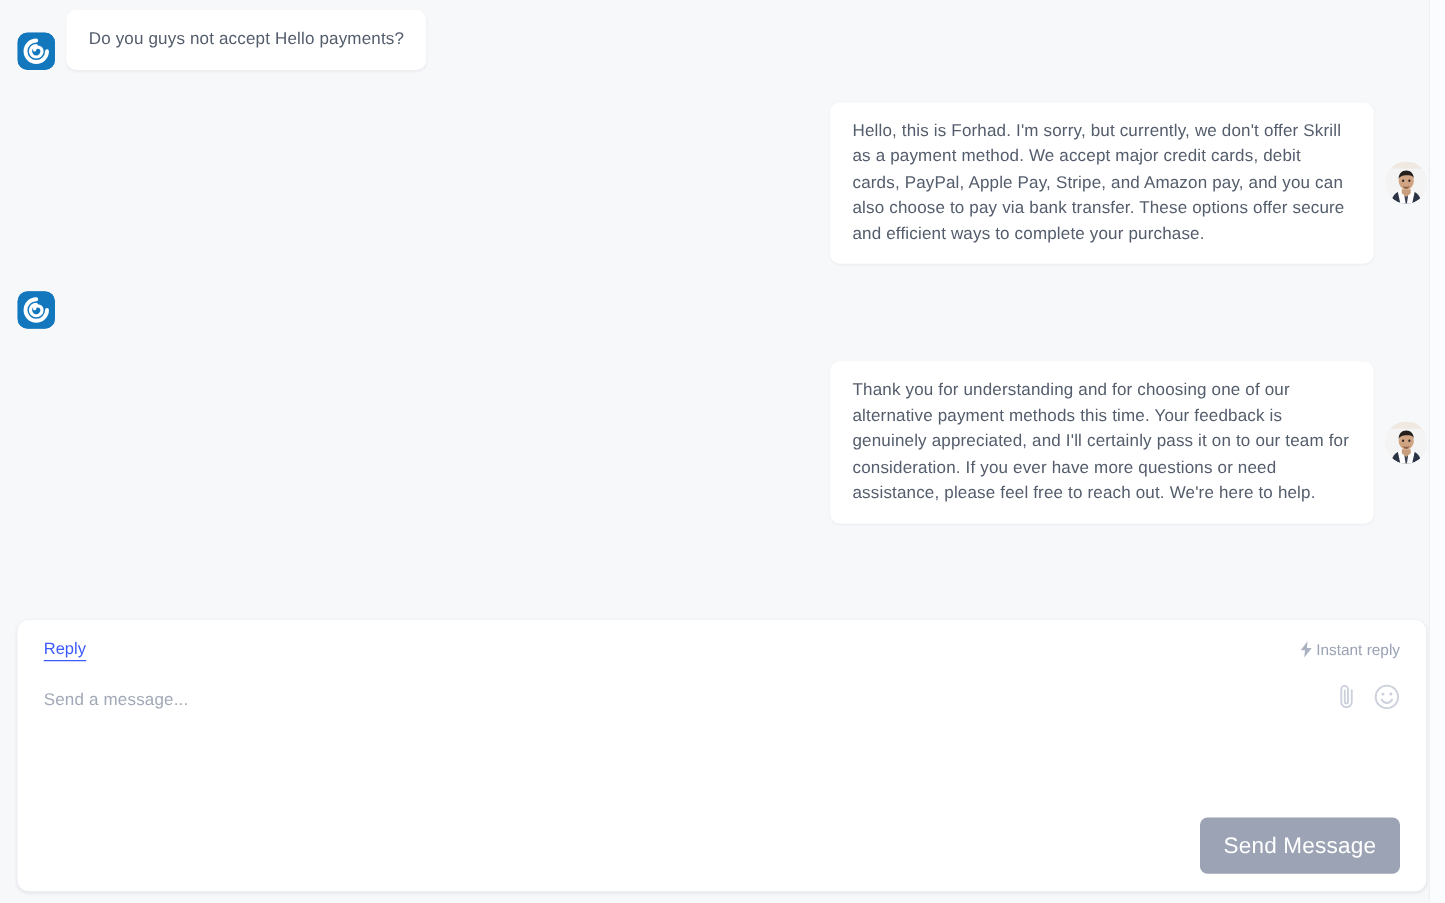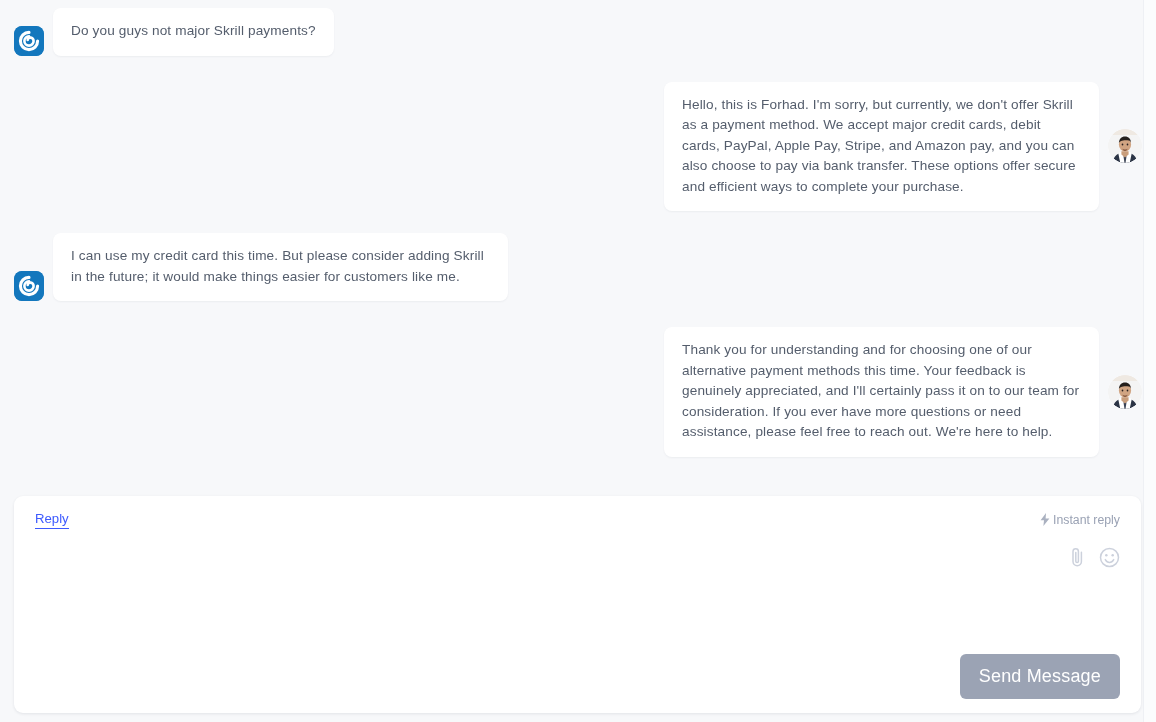--- a/index.html
+++ b/index.html
@@ -199,21 +199,21 @@
   <div class="thread">
 
     <div class="msg-row inbound">
       <div class="avatar customer">
         <svg width="30" height="30" viewBox="0 0 30 30">
           <rect x="0" y="0" width="30" height="30" rx="8" fill="#1377bd"></rect>
           <path d="M15 6.4a8.6 8.6 0 1 0 8.6 8.6" fill="none" stroke="#ffffff" stroke-width="3.1" stroke-linecap="round"></path>
           <path d="M15 10.4a4.6 4.6 0 1 0 4.6 4.6c0-2-1.6-3.4-3.3-3.4-1.5 0-2.6 1-2.6 2.3" fill="none" stroke="#ffffff" stroke-width="2.6" stroke-linecap="round"></path>
         </svg>
       </div>
-      <div class="bubble inbound">Do you guys not major Skrill payments?</div>
+      <div class="bubble inbound">Do you guys not accept Hello payments?</div>
     </div>
 
     <div class="spacer-lg"></div>
 
     <div class="msg-row outbound">
       <div class="bubble outbound">Hello, this is Forhad. I'm sorry, but currently, we don't offer Skrill as a payment method. We accept major credit cards, debit cards, PayPal, Apple Pay, Stripe, and Amazon pay, and you can also choose to pay via bank transfer. These options offer secure and efficient ways to complete your purchase.</div>
       <div class="avatar agent">
         <div class="photo">
           <svg width="34" height="34" viewBox="0 0 34 34">
             <rect x="0" y="0" width="34" height="34" fill="#f4f4f4"></rect>
@@ -235,21 +235,20 @@
     <div class="spacer-md"></div>
 
     <div class="msg-row inbound">
       <div class="avatar customer">
         <svg width="30" height="30" viewBox="0 0 30 30">
           <rect x="0" y="0" width="30" height="30" rx="8" fill="#1377bd"></rect>
           <path d="M15 6.4a8.6 8.6 0 1 0 8.6 8.6" fill="none" stroke="#ffffff" stroke-width="3.1" stroke-linecap="round"></path>
           <path d="M15 10.4a4.6 4.6 0 1 0 4.6 4.6c0-2-1.6-3.4-3.3-3.4-1.5 0-2.6 1-2.6 2.3" fill="none" stroke="#ffffff" stroke-width="2.6" stroke-linecap="round"></path>
         </svg>
       </div>
-      <div class="bubble inbound">I can use my credit card this time. But please consider adding Skrill in the future; it would make things easier for customers like me.</div>
     </div>
 
     <div class="spacer-lg"></div>
 
     <div class="msg-row outbound">
       <div class="bubble outbound">Thank you for understanding and for choosing one of our alternative payment methods this time. Your feedback is genuinely appreciated, and I'll certainly pass it on to our team for consideration. If you ever have more questions or need assistance, please feel free to reach out. We're here to help.</div>
       <div class="avatar agent">
         <div class="photo">
           <svg width="34" height="34" viewBox="0 0 34 34">
             <rect x="0" y="0" width="34" height="34" fill="#f4f4f4"></rect>
@@ -279,20 +278,21 @@
         </div>
         <div class="instant-reply">
           <svg class="bolt-icon" width="10" height="13" viewBox="0 0 10 13">
             <path d="M6 0L0.6 7.2H4L3.4 13 9.4 5.4H5.6z" fill="#aab1c0"></path>
           </svg>
           <span>Instant reply</span>
         </div>
       </div>
 
       <div class="composer-body">
+        <div class="msg-input">Send a message...</div>
 
         <div class="input-tools">
           <svg class="tool-icon" width="15" height="21" viewBox="0 0 15 21">
             <path d="M11.4 5.2v9.4a4.2 4.2 0 1 1-8.4 0V4.4a2.7 2.7 0 0 1 5.4 0v9.9a1.3 1.3 0 0 1-2.6 0V5.4" fill="none" stroke="#ccd1dc" stroke-width="1.5" stroke-linecap="round"></path>
           </svg>
           <svg class="tool-icon" width="21" height="21" viewBox="0 0 21 21">
             <circle cx="10.5" cy="10.5" r="9" fill="none" stroke="#ccd1dc" stroke-width="1.5"></circle>
             <circle cx="7.3" cy="8.2" r="1.25" fill="#ccd1dc"></circle>
             <circle cx="13.7" cy="8.2" r="1.25" fill="#ccd1dc"></circle>
             <path d="M6.3 12.6c1.1 1.9 2.6 2.8 4.2 2.8s3.1-.9 4.2-2.8" fill="none" stroke="#ccd1dc" stroke-width="1.5" stroke-linecap="round"></path>

